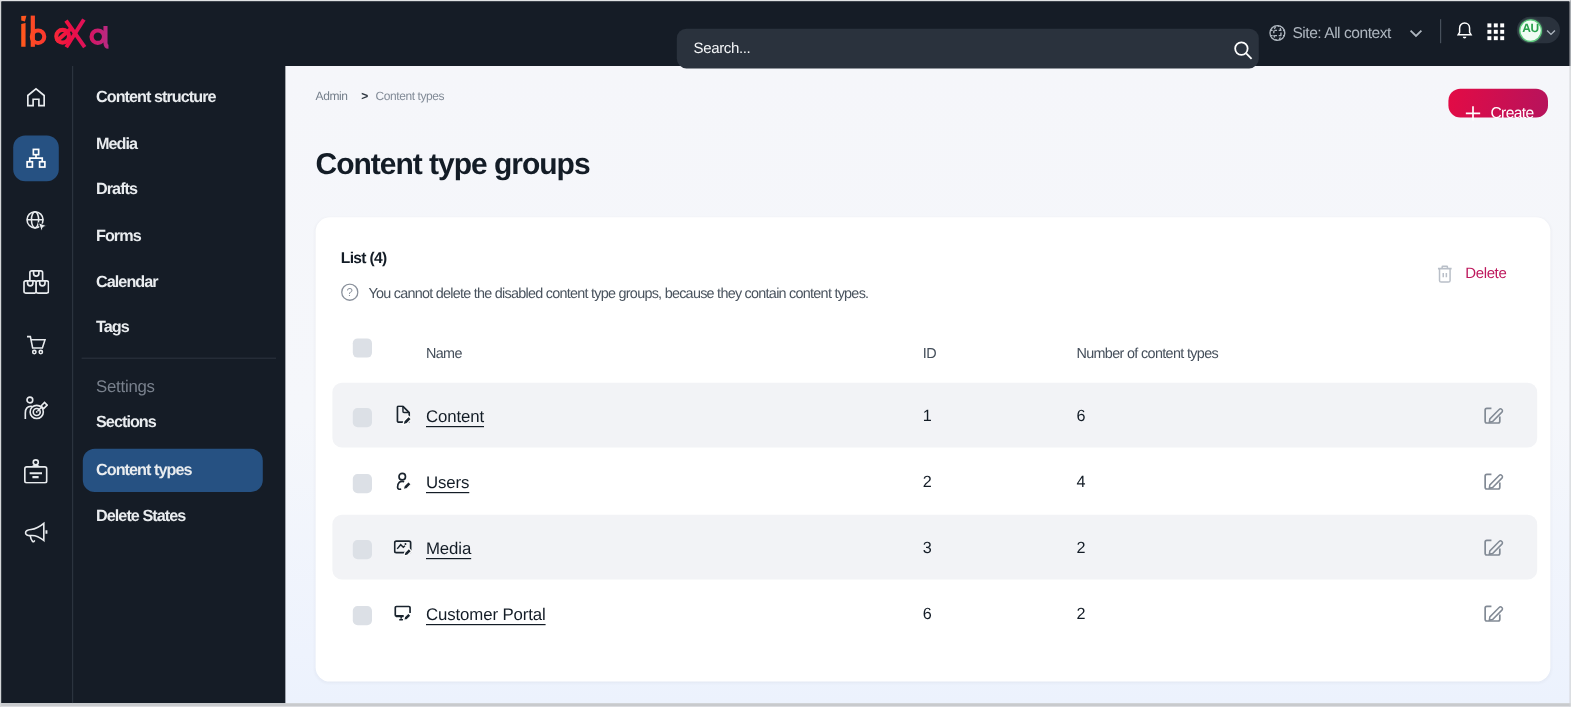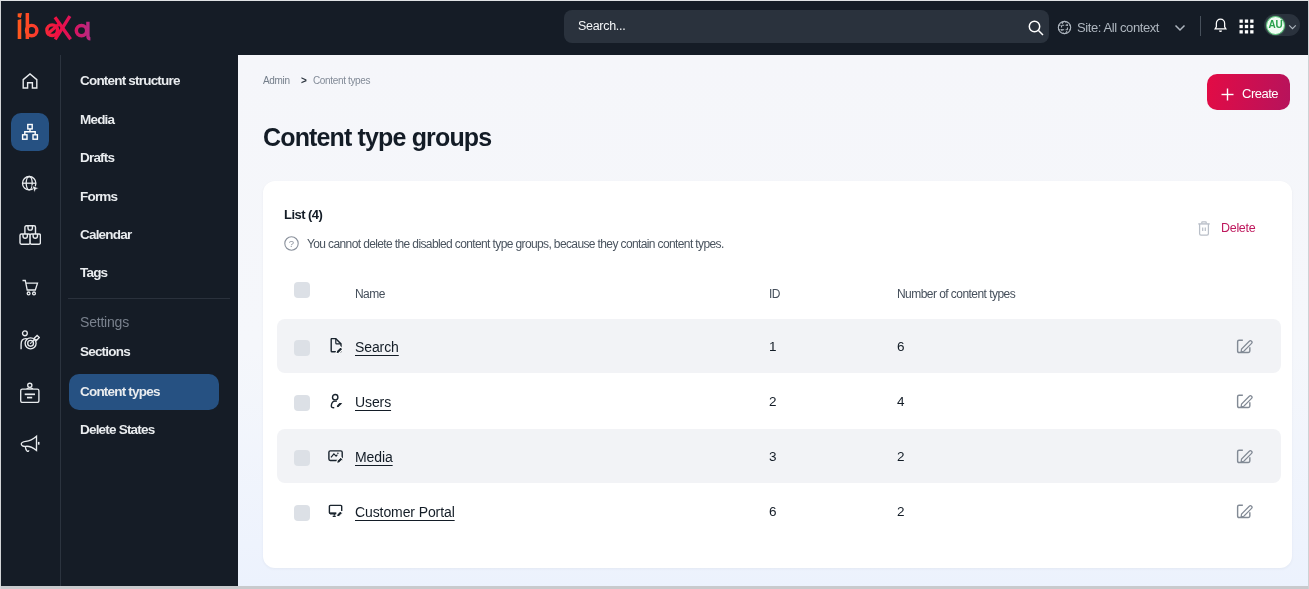--- a/index.html
+++ b/index.html
@@ -6,21 +6,21 @@
   html,body { width:1309px; height:589px; overflow:hidden; }
   body { font-family:"Liberation Sans", sans-serif; position:relative; background:#f6f7fa; }
   .abs { position:absolute; }
   
   #frame { left:0; top:0; width:1309px; height:589px; border-left:1px solid #d3d5d7; border-top:1px solid #e0e2e4; border-right:1px solid #cfd1d4; z-index:99; pointer-events:none; }
   #botstrip { left:0; top:586px; width:1309px; height:3px; background:#c8cacd; z-index:98; }
 
   
   #topbar { left:0; top:0; width:1309px; height:55px; background:#151c26; }
   #logo { left:0px; top:0px; }
-  #searchbox { left:564px; top:10px; width:485px; height:33px; background:#2a323d; border-radius:8px; }
+  #searchbox { left:564px; top:24px; width:485px; height:33px; background:#2a323d; border-radius:8px; }
   #searchtxt { left:14px; top:0; height:33px; line-height:33px; color:#f4f6f8; font-size:12.5px; letter-spacing:-0.3px; }
   #searchico { left:463px; top:9px; }
   #siteico { left:1057px; top:20px; }
   #sitetxt { left:1077px; top:0px; height:55px; line-height:55px; color:#aeb6bf; font-size:13px; letter-spacing:-0.4px; }
   #sitechev { left:1174px; top:24px; }
   #topdiv { left:1200px; top:16px; width:1px; height:20px; background:#47505b; }
   #bellico { left:1213px; top:17px; }
   #gridico { left:1239px; top:19px; }
   #avpill { left:1264px; top:14px; width:36px; height:22px; background:#2a323d; border-radius:11px; }
   #avatar { left:1266px; top:16px; width:19px; height:19px; border-radius:50%; background:#f0fcf3; border:1.6px solid #5ecb7e; color:#27a14b; font-size:10px; font-weight:bold; text-align:center; line-height:16px; letter-spacing:-0.3px; box-shadow:0 0 2px rgba(120,220,150,0.55); }
@@ -33,21 +33,21 @@
   #activebox { left:11px; top:113px; width:38px; height:38px; border-radius:10px; background:#265182; }
   .mitem { left:80px; height:20px; line-height:20px; color:#e9ecef; font-size:13.5px; font-weight:bold; letter-spacing:-0.8px; }
   #pdivider { left:68px; top:298px; width:162px; height:1px; background:#2a313c; }
   #settingslbl { left:80px; top:314px; color:#79818d; font-size:14px; letter-spacing:-0.2px; }
   #ctbox { left:69px; top:374px; width:150px; height:36px; border-radius:10px; background:#265182; }
 
   
   #main { left:238px; top:55px; width:1071px; height:531px; background:linear-gradient(180deg,#f5f6fa 0%,#f5f7fb 55%,#eef3fd 92%,#ecf2fd 100%); }
   .crumb { top:75px; font-size:10px; color:#747e8a; letter-spacing:-0.35px; }
   #crumbsep { font-weight:bold; color:#2c353f; }
-  #createbtn { left:1207px; top:74px; width:83px; height:36px; border-radius:10px; background:linear-gradient(100deg,#e30b45 0%, #b6135c 100%); color:#fff; }
+  #createbtn { left:1207px; top:74px; width:83px; height:24px; border-radius:10px; background:linear-gradient(100deg,#e30b45 0%, #b6135c 100%); color:#fff; }
   #createplus { position:absolute; left:14px; top:14px; }
   #createtxt { position:absolute; left:35px; top:0; line-height:40px; font-size:13px; letter-spacing:-0.5px; }
   #title { left:263px; top:123px; font-size:25px; font-weight:bold; color:#131c26; letter-spacing:-0.85px; }
 
   
   #card { left:263px; top:181px; width:1029px; height:387px; background:#fff; border-radius:12px; box-shadow:0 1px 3px rgba(30,40,60,0.05); }
   #listhdr { position:absolute; left:21px; top:26px; font-size:13px; font-weight:bold; color:#131c26; letter-spacing:-0.55px; }
   #infoico { position:absolute; left:21px; top:55px; }
   #infotxt { position:absolute; left:44px; top:56px; font-size:12px; color:#4a545f; letter-spacing:-0.62px;text-align:right; }
   #delbtn { position:absolute; left:933px; top:39px; color:#be185d; }
@@ -241,21 +241,21 @@
   <div class="hdrlbl" style="left:506px;">ID</div>
   <div class="hdrlbl" style="left:634px;">Number of content types</div>
 
   <div class="row rowg" style="top:138px;">
     <div class="cb" style="left:17px; top:21px;"></div>
     <svg class="typeico" width="18" height="18" viewBox="0 0 18 18" fill="none" stroke="#1a242e" stroke-width="1.4">
       <path d="M13.0 8.2 V13 Q13.0 13.8 12.2 13.8 H4.0 Q3.2 13.8 3.2 13 V1.3 Q3.2 0.5 4.0 0.5 H7.6 L13.0 5.9 Z"></path>
       <path d="M7.8 0.7 V4.9 Q7.8 5.8 8.7 5.8 H12.8" stroke-width="1.2"></path>
       <polygon points="7.7,16.0 8.7,12.6 12.5,8.8 14.9,11.2 11.1,15.0" fill="#1a242e" stroke="#fdfdfd" stroke-width="1.1"></polygon>
     </svg>
-    <div class="rlink">Search</div>
+    <div class="rlink">Content</div>
     <div class="rid">1</div>
     <div class="rnum">6</div>
     <svg class="redit" width="18" height="18" viewBox="0 0 16.5 16.5" fill="none" stroke="#828a95" stroke-width="1.3">
       <path d="M13.6 9.3 V12.9 Q13.6 14.2 12.3 14.2 H3.7 Q2.4 14.2 2.4 12.9 V4.3 Q2.4 3.0 3.7 3.0 H7.2"></path>
       <path d="M5.6 13.6 L6.0 11.1 L13.1 3.9 A1.45 1.45 0 0 1 15.2 5.9 L8.1 13.1 Z" stroke-width="1.15"></path>
     </svg>
   </div>
 
   <div class="row" style="top:193px;">
     <div class="cb" style="left:17px; top:21px;"></div>

